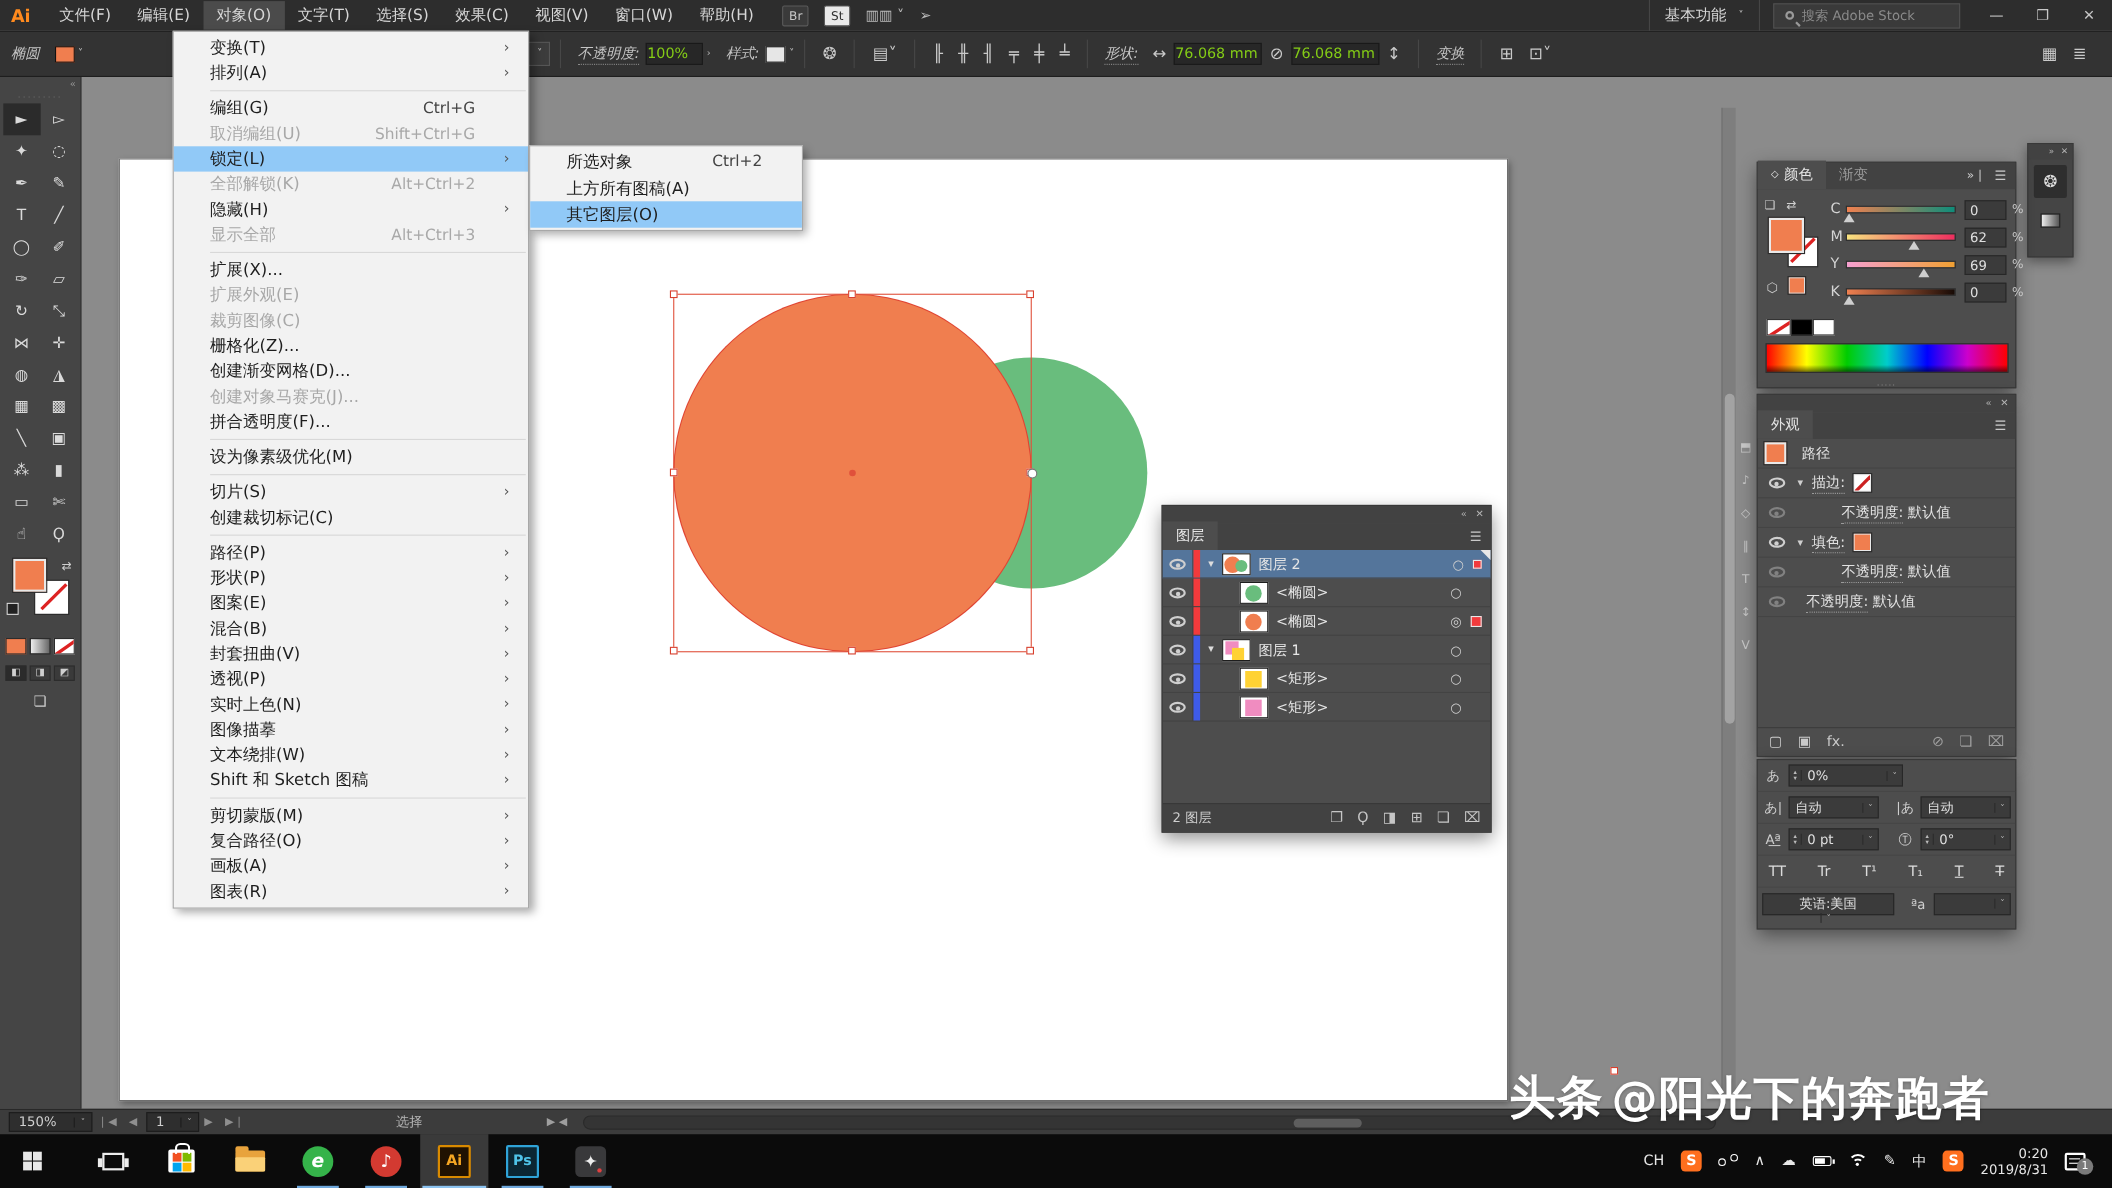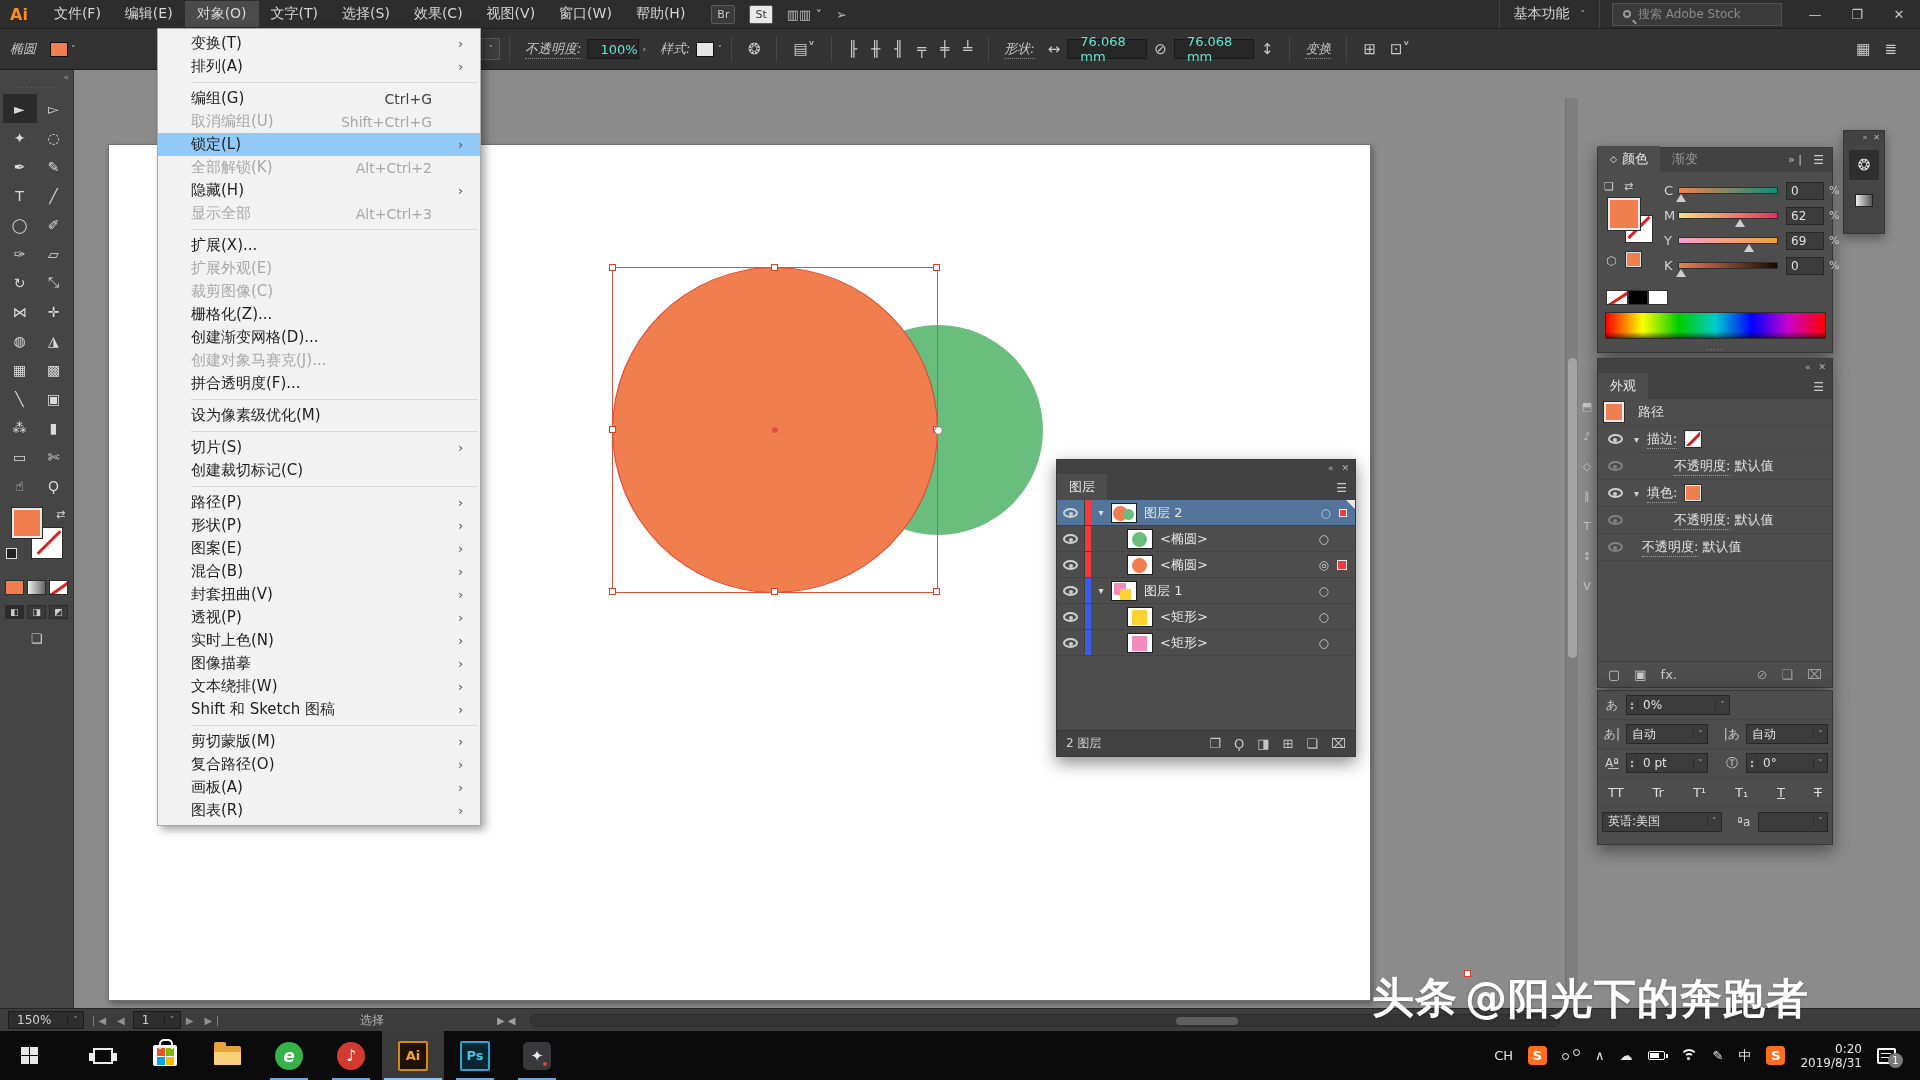--- a/index.html
+++ b/index.html
@@ -22,21 +22,21 @@
   .mag { width:8px; height:8px; border:2px solid #9A9A9A; border-radius:50%; position:relative; flex:0 0 auto; }
   .mag::after { content:""; position:absolute; width:5px; height:2px; background:#9A9A9A; transform:rotate(45deg); left:7px; top:9px; }
   .win-btns { display:flex; }
   .win-btn { width:42px; height:28px; display:flex; align-items:center; justify-content:center; color:#C8C8C8; font-size:13px; }
 
   
   .controlbar { left:0; top:28px; width:1920px; height:42px; background:#333333; border-top:1px solid #202020; border-bottom:1px solid #1E1E1E; display:flex; align-items:center; color:#C5C5C5; font-size:13px; z-index:290; }
   .cb-sep { width:1px; height:26px; background:#474747; margin:0 9px; flex:0 0 auto; }
   .cb-label { margin:0 6px; white-space:nowrap;font-style:italic; }
   .cb-label.dotted { border-bottom:1px dotted #8a8a8a; }
-  .cb-field { background:#272727; border:1px solid #191919; height:20px; display:flex; align-items:center; padding:0 12px; color:#5eead4; }
+  .cb-field { background:#272727; border:1px solid #191919; height:20px; display:flex; align-items:center; padding:0 0; color:#84cc16; }
   .swatch { width:18px; height:15px; border:1px solid #111; }
   .chev { font-size:9px; color:#BFBFBF; margin-left:3px; }
   .align-ico { font-size:15px; color:#C9C9C9; margin:0 7px; }
   .cb-ico { color:#C9C9C9; font-size:15px; margin:0 7px; }
   .brush-chip { display:flex; align-items:center; gap:6px; background:#3C3C3C; border:1px solid #565656; padding:1px 6px; height:22px; }
 
   
   .tabrow { left:74px; top:70px; width:1504px; height:28px; background:#282828; border-bottom:1px solid #1B1B1B; z-index:100; }
   .doctab { position:absolute; left:0; top:0; width:530px; height:28px; background:#4A4A4A; color:#C6C6C6; font-size:13px; }
   .doctab .t-left { position:absolute; left:12px; top:6px; }
@@ -701,21 +701,21 @@
         <div class="ch-case" id="caseButtons">
           <span>TT</span>
           <span>Tr</span>
           <span>T¹</span>
           <span>T₁</span>
           <span class="u">T</span>
           <span class="s">T</span>
         </div>
       </div>
     <div class="ch-row">
-      <div class="ch-combo" style="width:130px;">
+      <div class="ch-combo" style="width:130px;flex-direction:column;">
         <span class="ch-val">英语:美国</span>
           <span class="ch-dd">˅</span>
       </div>
       <span class="ch-ico" style="margin-left:8px;">ªa</span>
       <div class="ch-combo" style="width:76px;">
         <span class="ch-val"></span>
           <span class="ch-dd">˅</span>
       </div>
     </div>
   </div>
@@ -958,14 +958,29 @@
       <div class="mi">
         <span class="lbl">画板(A)</span>
         <span class="arr">›</span>
       </div>
       <div class="mi">
         <span class="lbl">图表(R)</span>
         <span class="arr">›</span>
       </div>
     </div>
 
+  <div class="abs submenu" id="lockSubmenu">
+      <div class="mi">
+        <span class="lbl">所选对象</span>
+        <span class="sc">Ctrl+2</span>
+        <span class="arr"></span>
+      </div>
+      <div class="mi">
+        <span class="lbl">上方所有图稿(A)</span>
+        <span class="arr"></span>
+      </div>
+      <div class="mi hl">
+        <span class="lbl">其它图层(O)</span>
+        <span class="arr"></span>
+      </div>
+    </div>
 
 </div>
 
 </body></html>

